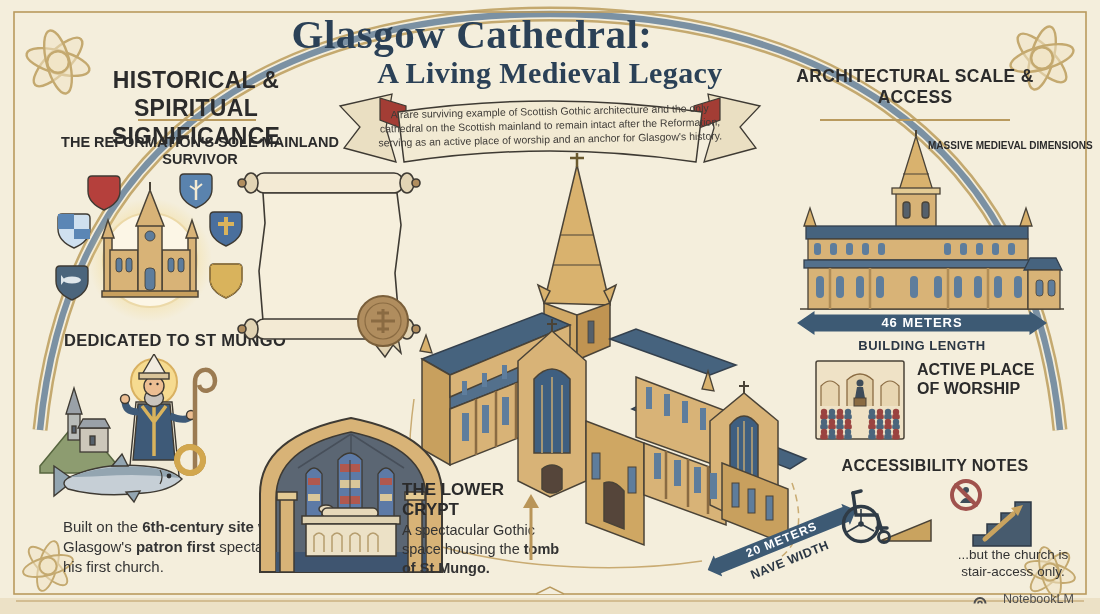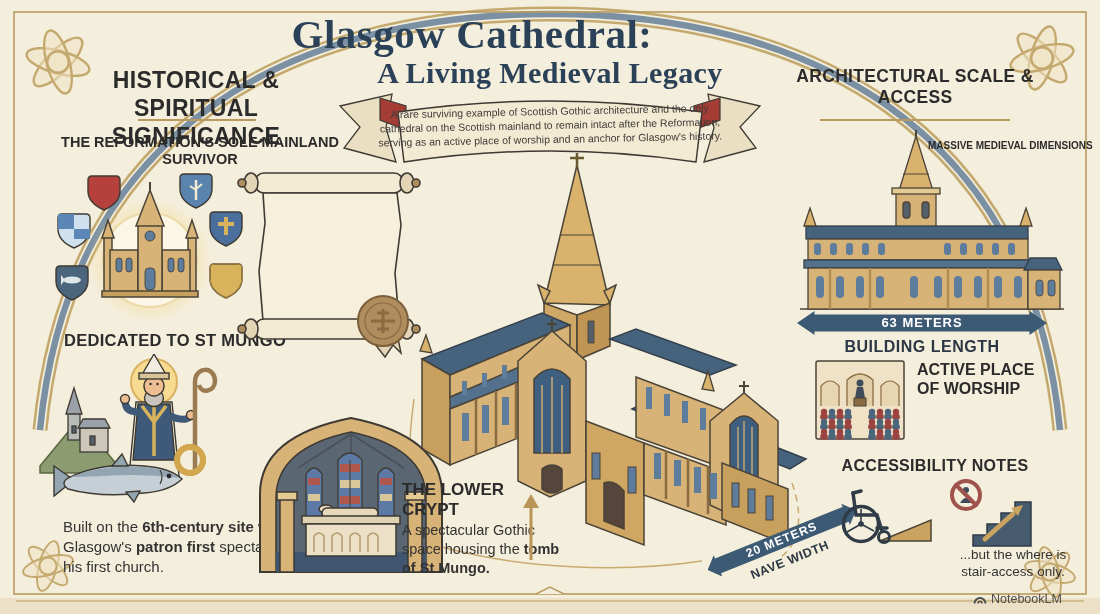--- a/index.html
+++ b/index.html
@@ -15,21 +15,21 @@
   .b{font-weight:bold;}
   .title-1{width:944px;text-align:center;font-family:"Liberation Serif",serif;font-weight:bold;
            font-size:41px;letter-spacing:.5px;color:var(--title_blue,#2b4157);}
   .title-2{width:1100px;text-align:center;font-family:"Liberation Serif",serif;font-weight:bold;
            font-size:30px;letter-spacing:.4px;color:var(--title_blue,#2b4157);}
   .banner-text{font-size:10.5px;line-height:1.35;text-align:center;color:#3f3c38;transform:rotate(-1.2deg);}
   .dim-arrow{background:var(--arrow_blue,#3d5a74);color:#fff;font-weight:bold;text-align:center;
              clip-path:polygon(0 50%,7% 0,7% 15%,93% 15%,93% 0,100% 50%,93% 100%,93% 85%,7% 85%,7% 100%);}
   .dim-label{font-weight:bold;color:#2b3744;text-align:center;letter-spacing:.5px;}
   .caption{font-size:13.5px;line-height:1.26;text-align:center;color:#333;}
-  .watermark{display:flex;align-items:center;gap:4px;color:#4c4c4c;font-size:12.5px;}
+  .watermark{display:flex;align-items:center;gap:16px;color:#4c4c4c;font-size:12.5px;}
 </style>
 </head>
 <body>
 
 <div class="page">
 
   <svg class="abs" style="left:0;top:0;" width="1100" height="614" viewBox="0 0 1100 614">
     <rect x="0" y="0" width="1100" height="614" fill="#f4eedc"></rect>
     <rect x="0" y="598" width="1100" height="16" fill="#ece1c6"></rect>
 
@@ -402,22 +402,22 @@
       </g>
       <g stroke="#b08d57" stroke-width="2.5">
         <line x1="38" y1="138" x2="38" y2="179"></line>
           <line x1="78" y1="138" x2="78" y2="179"></line>
         <line x1="156" y1="138" x2="156" y2="179"></line>
           <line x1="196" y1="138" x2="196" y2="179"></line>
       </g>
     </svg>
   </div>
 
-  <div class="abs dim-arrow" style="left:797px;top:311px;width:250px;height:24px;font-size:13px;line-height:24px;letter-spacing:1px;">63 METERS</div>
-  <div class="abs dim-label" style="left:797px;top:338px;width:250px;font-size:16px;">BUILDING LENGTH</div>
+  <div class="abs dim-arrow" style="left:797px;top:311px;width:250px;height:24px;font-size:13px;line-height:24px;letter-spacing:1px;">46 METERS</div>
+  <div class="abs dim-label" style="left:797px;top:338px;width:250px;font-size:13px;">BUILDING LENGTH</div>
 
   <div class="abs" style="left:815px;top:360px;">
     <svg width="90" height="80" viewBox="0 0 90 80">
       <defs>
           <g id="psn">
             <circle cx="0" cy="0" r="3.2"></circle>
             <rect x="-3.8" y="2" width="7.6" height="5.5" rx="2"></rect>
           </g>
         </defs>
       <rect x="1" y="1" width="88" height="78" rx="2" fill="#efe2c6" stroke="#4a4337" stroke-width="1.5"></rect>
@@ -477,21 +477,21 @@
       <path d="M28,68 L28,57 L42,57 L42,46 L56,46 L56,35 L70,35 L70,24 L86,24 L86,68 Z" fill="#475b6e" stroke="#2f3a45" stroke-width="1.5"></path>
       <line x1="40" y1="61" x2="68" y2="36" stroke="#c9a35f" stroke-width="5" stroke-linecap="round"></line>
       <polygon points="78,27 73,38 66,30" fill="#c9a35f"></polygon>
       <circle cx="21" cy="17" r="14" fill="none" stroke="#a0524d" stroke-width="4"></circle>
       <circle cx="21" cy="12" r="3" fill="#3e4c59"></circle>
       <path d="M15,25 Q21,15 27,25 Z" fill="#3e4c59"></path>
       <line x1="11" y1="7" x2="31" y2="27" stroke="#a0524d" stroke-width="4" stroke-linecap="round"></line>
     </svg>
   </div>
 
-  <div class="abs caption" style="left:953px;top:546px;width:120px;">...but the where is stair-access only.</div>
+  <div class="abs caption" style="left:953px;top:546px;width:120px;">...but the church is stair-access only.</div>
 
   <div class="abs watermark" style="left:972px;top:591px;">
     <svg width="15" height="15" viewBox="0 0 15 15">
       <path d="M2.5,12.5 A5.5,5.5 0 1 1 13.5,12.5" stroke="#4c4c4c" stroke-width="2" fill="none"></path>
       <path d="M6,12.5 A2,2 0 1 1 10,12.5" stroke="#4c4c4c" stroke-width="1.6" fill="none"></path>
     </svg>
     <span>NotebookLM</span>
   </div>
 
 </div>

